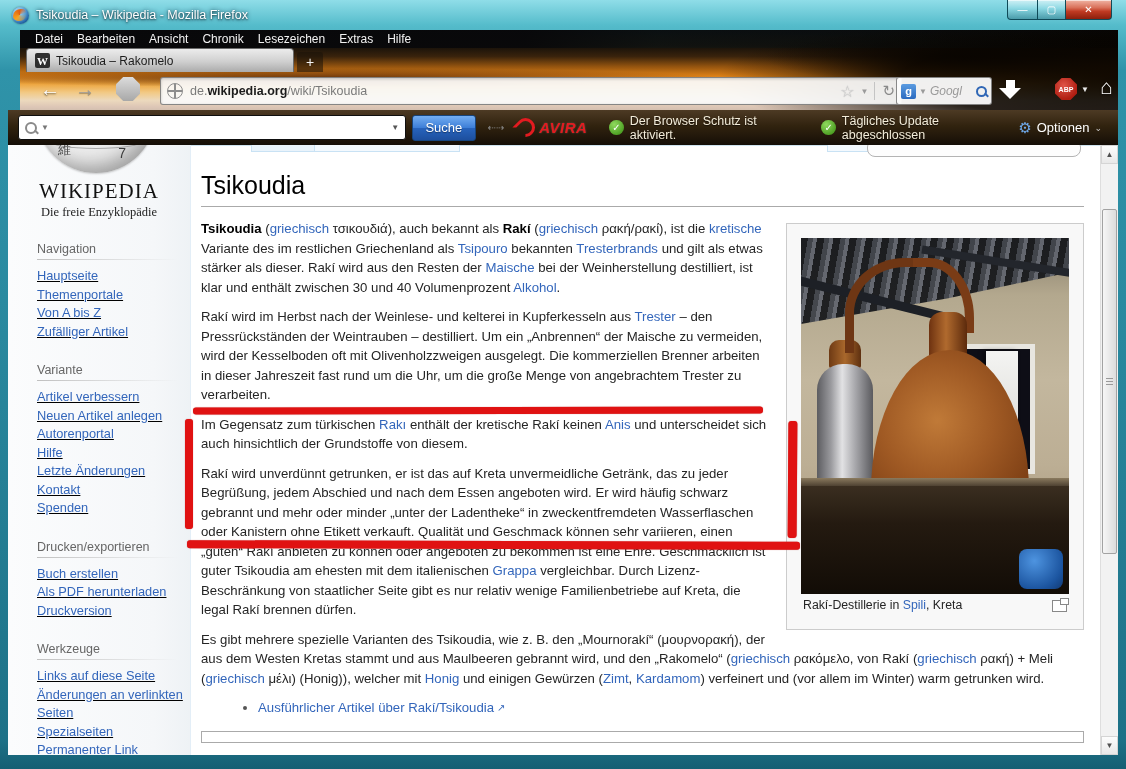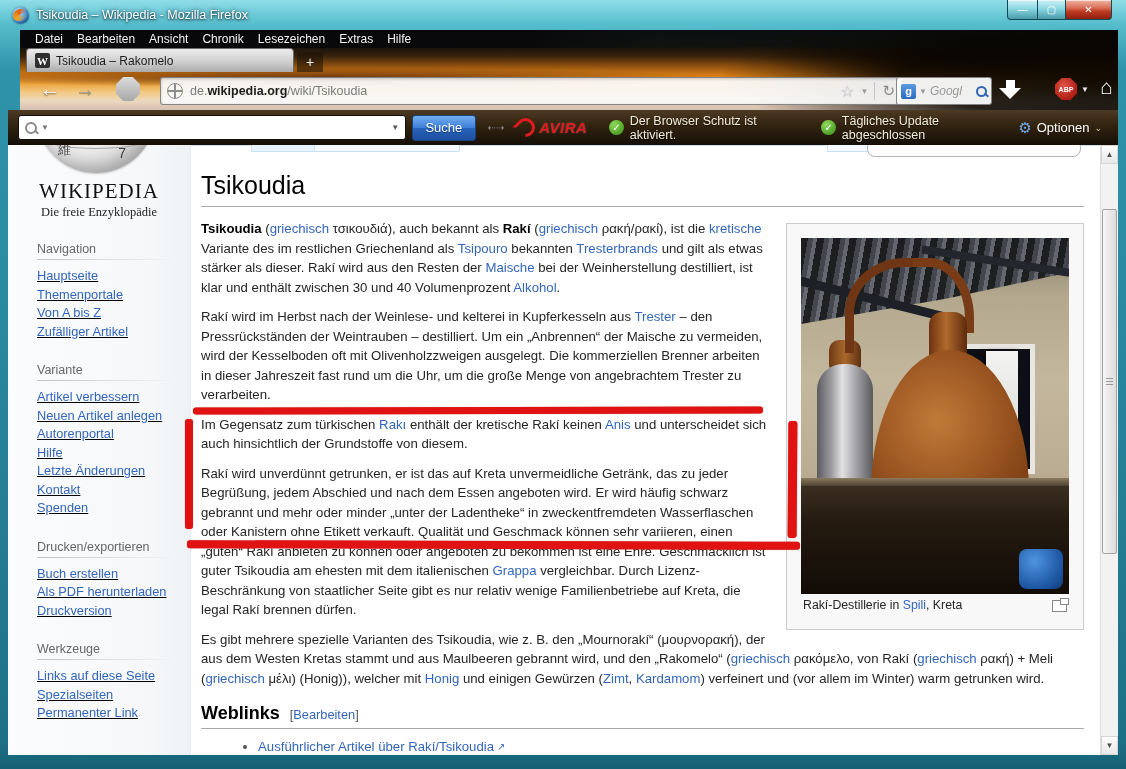--- a/index.html
+++ b/index.html
@@ -310,20 +310,21 @@
         <div class="sb-rule"></div>
         <div class="sb-links">
           <a class="sb-link">Buch erstellen</a>
           <a class="sb-link">Als PDF herunterladen</a>
           <a class="sb-link">Druckversion</a>
         </div>
         <div class="sb-heading">Werkzeuge</div>
         <div class="sb-rule"></div>
         <div class="sb-links">
           <a class="sb-link">Links auf diese Seite</a>
+          <a class="sb-link">Änderungen an verlinkten Seiten</a>
           <a class="sb-link">Spezialseiten</a>
           <a class="sb-link">Permanenter Link</a>
         </div>
       </div>
   </div>
 
   <div class="main">
     <div class="remnant r1"></div>
     <div class="remnant r2"></div>
     <div class="remnant r3"></div>
@@ -356,21 +357,20 @@
           <span class="enlarge"></span>
         </div>
       </div>
 
       <p><span class="b">Tsikoudia</span><span> (</span><span class="wlink">griechisch</span><span> τσικουδιά), auch bekannt als </span><span class="b">Rakí</span><span> (</span><span class="wlink">griechisch</span><span> ρακή/ρακί), ist die </span><span class="wlink">kretische</span><span> Variante des im restlichen Griechenland als </span><span class="wlink">Tsipouro</span><span> bekannten </span><span class="wlink">Tresterbrands</span><span> und gilt als etwas stärker als dieser. Rakí wird aus den Resten der </span><span class="wlink">Maische</span><span> bei der Weinherstellung destilliert, ist klar und enthält zwischen 30 und 40 Volumenprozent </span><span class="wlink">Alkohol</span><span>.</span></p>
       <p><span>Rakí wird im Herbst nach der Weinlese- und kelterei in Kupferkesseln aus </span><span class="wlink">Trester</span><span> – den Pressrückständen der Weintrauben – destilliert. Um ein „Anbrennen“ der Maische zu vermeiden, wird der Kesselboden oft mit Olivenholzzweigen ausgelegt. Die kommerziellen Brenner arbeiten in dieser Jahreszeit fast rund um die Uhr, um die große Menge von angebrachtem Trester zu verarbeiten.</span></p>
       <p><span>Im Gegensatz zum türkischen </span><span class="wlink">Rakı</span><span> enthält der kretische Rakí keinen </span><span class="wlink">Anis</span><span> und unterscheidet sich auch hinsichtlich der Grundstoffe von diesem.</span></p>
       <p><span>Rakí wird unverdünnt getrunken, er ist das auf Kreta unvermeidliche Getränk, das zu jeder Begrüßung, jedem Abschied und nach dem Essen angeboten wird. Er wird häufig schwarz gebrannt und mehr oder minder „unter der Ladentheke“ in zweckentfremdeten Wasserflaschen oder Kanistern ohne Etikett verkauft. Qualität und Geschmack können sehr variieren, einen „guten“ Rakí anbieten zu können oder angeboten zu bekommen ist eine Ehre. Geschmacklich ist guter Tsikoudia am ehesten mit dem italienischen </span><span class="wlink">Grappa</span><span> vergleichbar. Durch Lizenz-Beschränkung von staatlicher Seite gibt es nur relativ wenige Familienbetriebe auf Kreta, die legal Rakí brennen dürfen.</span></p>
       <p><span>Es gibt mehrere spezielle Varianten des Tsikoudia, wie z. B. den „Mournorakí“ (μουρνορακή), der aus dem Westen Kretas stammt und aus Maulbeeren gebrannt wird, und den „Rakomelo“ (</span><span class="wlink">griechisch</span><span> ρακόμελο, von Rakí (</span><span class="wlink">griechisch</span><span> ρακή) + Meli (</span><span class="wlink">griechisch</span><span> μέλι) (Honig)), welcher mit </span><span class="wlink">Honig</span><span> und einigen Gewürzen (</span><span class="wlink">Zimt</span><span>, </span><span class="wlink">Kardamom</span><span>) verfeinert und (vor allem im Winter) warm getrunken wird.</span></p>
 
-      <h2 class="weblinks"><span>Weblinks</span><span class="editsec">[<span class="wlink">Bearbeiten</span>]</span></h2>
       <ul class="weblist">
         <li><span><span class="wlink">Ausführlicher Artikel über Rakí/Tsikoudia</span></span><span class="ext"></span></li>
       </ul>
 
       <div class="catbox">
         
       </div>
     </div>
   </div>
 

